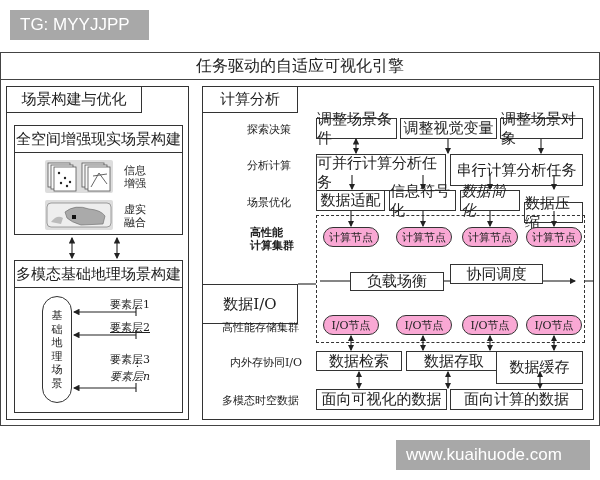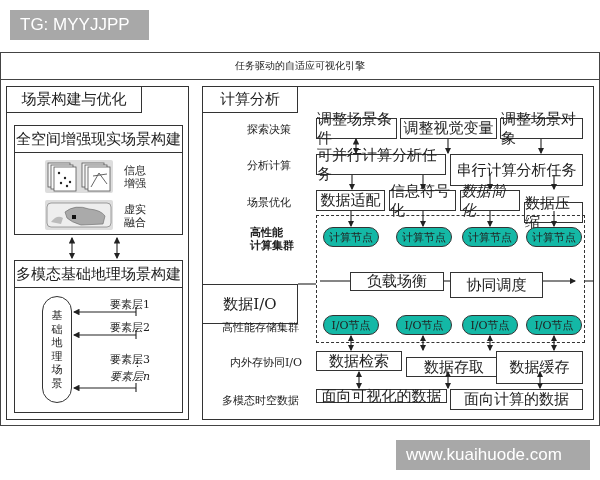--- a/index.html
+++ b/index.html
@@ -11,34 +11,34 @@
   .abs { position: absolute; }
   .wm {
     position: absolute; background: #a8a8a8; color: #fff;
     font-family: "Liberation Sans", sans-serif; font-size: 17px;
     padding: 0 10px; display: flex; align-items: center;
   }
   .box { position: absolute; border: 1.3px solid #333; background: #fff; }
   .txt { position: absolute; font-size: 11px; white-space: nowrap; color: #222; }
   .center { display: flex; align-items: center; justify-content: center; font-size: 15px; }
   .pill {
-    position: absolute; border: 1.3px solid #333; border-radius: 12px; background: #14b8a6;
+    position: absolute; border: 1.3px solid #333; border-radius: 12px; background: #f9a8d4;
     display: flex; align-items: center; justify-content: center; font-size: 11px;
   }
   .dashed { position: absolute; border: 1.3px dashed #333; }
   svg.lines { position: absolute; left: 0; top: 0; }
 </style>
 </head>
 <body>
 
 <div class="wm" style="left:10px;top:10px;width:139px;height:30px;">TG: MYYJJPP</div>
 <div class="wm" style="left:396px;top:440px;width:194px;height:30px;">www.kuaihuode.com</div>
 
 <div class="box" style="left:0;top:52px;width:600px;height:374px;border-color:#444;background:#fff;"></div>
-<div class="box center" style="left:0;top:52px;width:600px;height:28px;border-color:#444;font-size:10px;">
+<div class="box center" style="left:0;top:52px;width:600px;height:28px;border-color:#444;font-size:16px;">
   <span>任务驱动的自适应可视化引擎</span>
 </div>
 
 <div class="box" style="left:6px;top:86px;width:183px;height:334px;"></div>
 <div class="box center" style="left:6px;top:86px;width:136px;height:27px;">
   <span>场景构建与优化</span>
 </div>
 
 <div class="box" style="left:14px;top:125px;width:169px;height:110px;"></div>
 <div class="box center" style="left:14px;top:125px;width:169px;height:28px;">
@@ -84,21 +84,21 @@
 </div>
 <div class="abs" style="left:42px;top:296px;width:30px;height:107px;border:1.3px solid #333;border-radius:15px;background:#fff;display:flex;flex-direction:column;align-items:center;justify-content:center;font-size:11px;line-height:13.5px;">
   <span>基</span>
   <span>础</span>
   <span>地</span>
   <span>理</span>
   <span>场</span>
   <span>景</span>
 </div>
 <div class="txt" style="left:110px;top:297px;">要素层1</div>
-<div class="txt" style="left:110px;top:320px;">要素层2</div>
+<div class="txt" style="left:110px;top:320px;text-decoration:underline;">要素层2</div>
 <div class="txt" style="left:110px;top:352px;">要素层3</div>
 <div class="txt" style="left:132px;top:356px;">⋮</div>
 <div class="txt" style="left:110px;top:369px;font-style:italic;">要素层n</div>
 
 <div class="box" style="left:202px;top:86px;width:392px;height:334px;"></div>
 <div class="box center" style="left:202px;top:86px;width:96px;height:27px;">
   <span>计算分析</span>
 </div>
 <div class="box center" style="left:202px;top:284px;width:96px;height:40px;">
   <span>数据I/O</span>
@@ -118,21 +118,21 @@
 <div class="box center" style="left:316px;top:118px;width:81px;height:21px;">
     <span>调整场景条件</span>
   </div>
 <div class="box center" style="left:400px;top:118px;width:97px;height:21px;">
     <span>调整视觉变量</span>
   </div>
 <div class="box center" style="left:500px;top:118px;width:83px;height:21px;">
     <span>调整场景对象</span>
   </div>
 
-<div class="box center" style="left:316px;top:154px;width:130px;height:21px;">
+<div class="box center" style="left:316px;top:154px;width:130px;height:37px;">
     <span>可并行计算分析任务</span>
   </div>
 <div class="box center" style="left:450px;top:154px;width:133px;height:32px;">
     <span>串行计算分析任务</span>
   </div>
 
 <div class="box center" style="left:316px;top:190px;width:69px;height:21px;">
     <span>数据适配</span>
   </div>
 <div class="box center" style="left:389px;top:190px;width:67px;height:21px;">
@@ -156,48 +156,48 @@
 <div class="pill" style="left:462px;top:227px;width:56px;height:20px;">
     <span>计算节点</span>
   </div>
 <div class="pill" style="left:526px;top:227px;width:56px;height:20px;">
     <span>计算节点</span>
   </div>
 
 <div class="box center" style="left:350px;top:272px;width:94px;height:19px;">
     <span>负载场衡</span>
   </div>
-<div class="box center" style="left:450px;top:272px;width:93px;height:26px;">
+<div class="box center" style="left:450px;top:264px;width:93px;height:20px;">
     <span>协同调度</span>
   </div>
 
 <div class="pill" style="left:323px;top:315px;width:56px;height:20px;">
     <span>I/O节点</span>
   </div>
 <div class="pill" style="left:396px;top:315px;width:56px;height:20px;">
     <span>I/O节点</span>
   </div>
 <div class="pill" style="left:462px;top:315px;width:56px;height:20px;">
     <span>I/O节点</span>
   </div>
 <div class="pill" style="left:526px;top:315px;width:56px;height:20px;">
     <span>I/O节点</span>
   </div>
 
 <div class="box center" style="left:316px;top:351px;width:86px;height:20px;">
     <span>数据检索</span>
   </div>
-<div class="box center" style="left:406px;top:351px;width:96px;height:20px;margin-top:6px;">
+<div class="box center" style="left:406px;top:351px;width:96px;height:20px;">
     <span>数据存取</span>
   </div>
 <div class="box center" style="left:496px;top:351px;width:87px;height:33px;">
     <span>数据缓存</span>
   </div>
 
-<div class="box center" style="left:316px;top:389px;width:131px;height:14px;">
+<div class="box center" style="left:316px;top:389px;width:131px;height:21px;">
     <span>面向可视化的数据</span>
   </div>
 <div class="box center" style="left:450px;top:389px;width:133px;height:21px;">
     <span>面向计算的数据</span>
   </div>
 
 <svg class="lines" width="600" height="480">
   <defs>
     <marker id="ah" markerWidth="6" markerHeight="6" refX="5" refY="3" orient="auto">
       <path d="M0,0 L6,3 L0,6 Z" fill="#222"></path>

